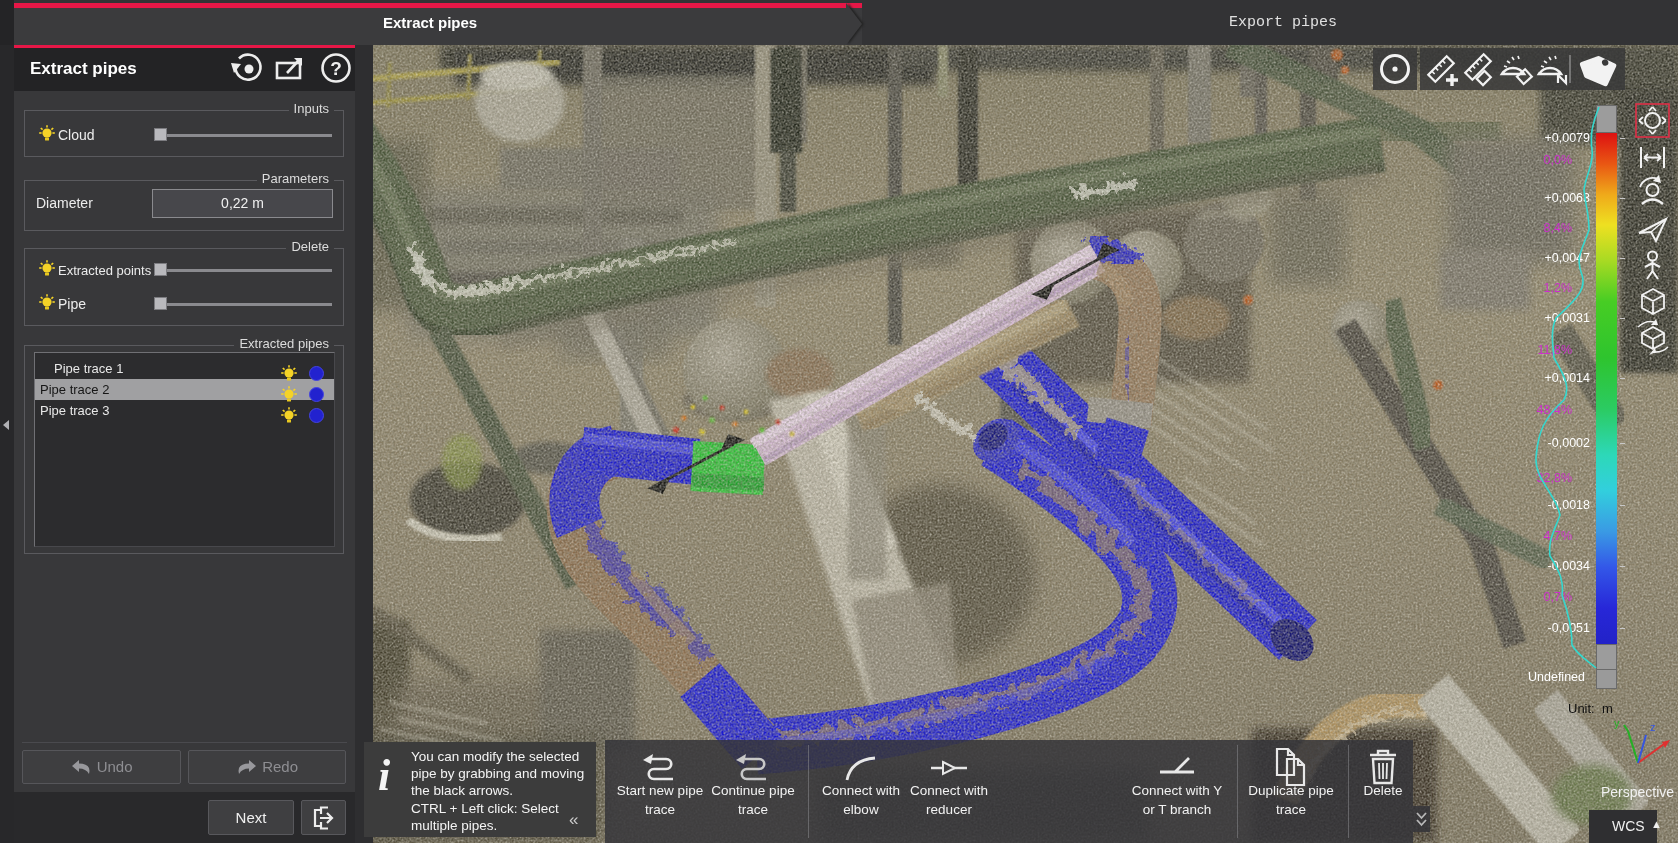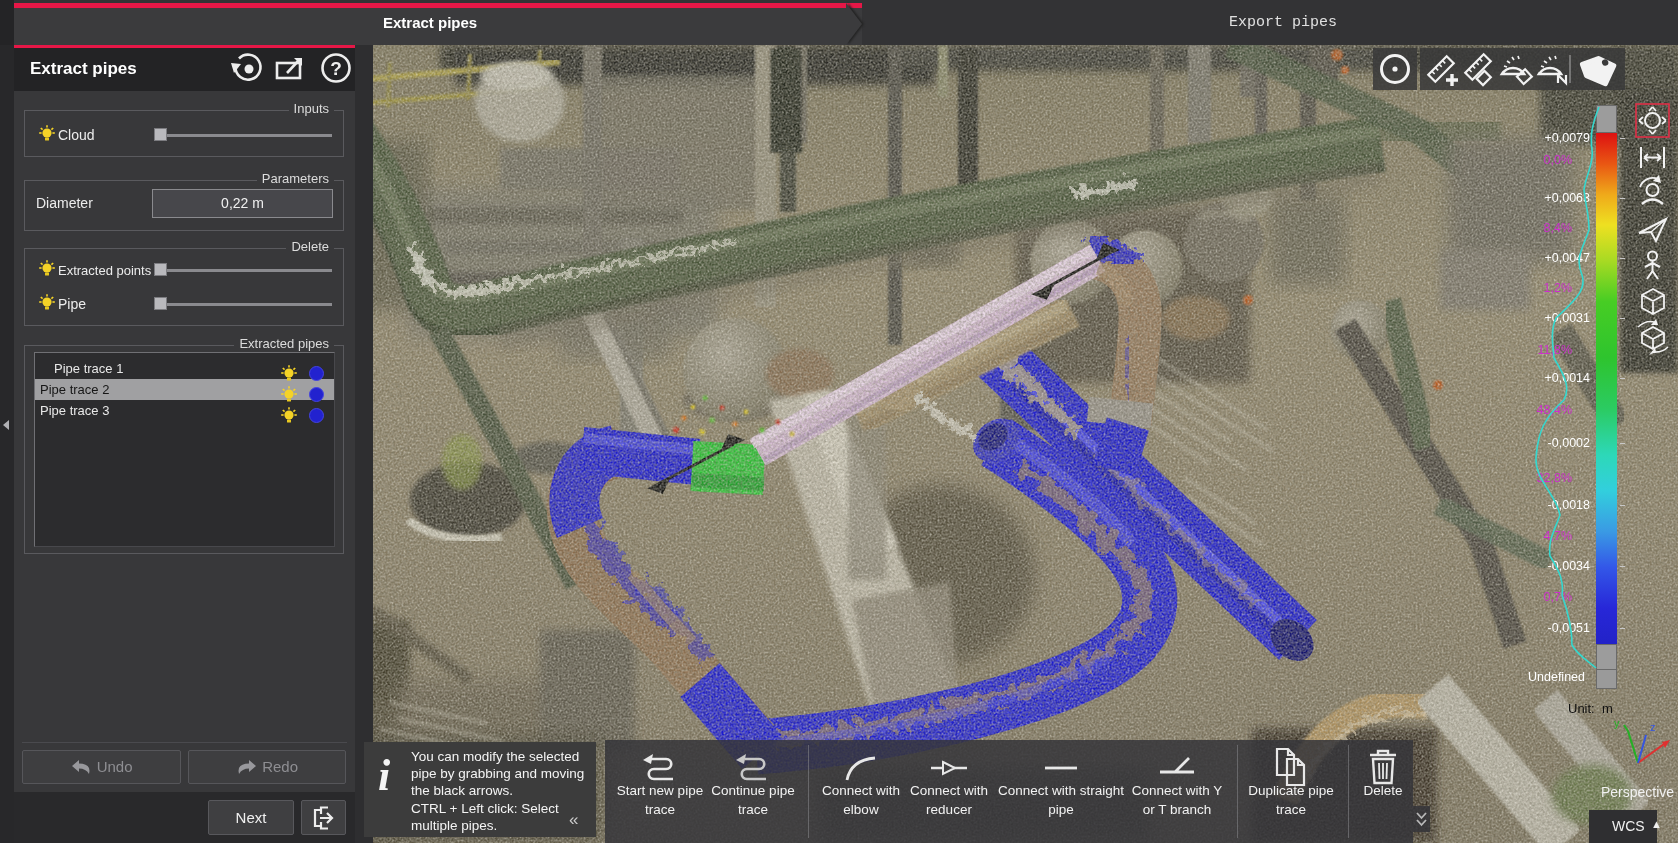--- a/index.html
+++ b/index.html
@@ -557,26 +557,20 @@
       </svg>
       <div class="lbl">Connect with<br>elbow</div>
     </div>
     <div class="tbbtn" style="left:289px; width:110px;">
       <svg width="40" height="44" viewBox="0 0 40 44" style="margin-top:6px;">
         <path d="M 2 22 L 13 22 M 25 22 L 38 22" stroke="#e8e8e8" stroke-width="2.4" fill="none"></path>
         <polygon points="14,16 26,22 14,28" fill="none" stroke="#e8e8e8" stroke-width="2"></polygon>
       </svg>
       <div class="lbl">Connect with<br>reducer</div>
     </div>
-    <div class="tbbtn" style="left:386px; width:140px;">
-      <svg width="40" height="44" viewBox="0 0 40 44" style="margin-top:6px;">
-        <path d="M 4 22 L 36 22" stroke="#e8e8e8" stroke-width="2.8" fill="none"></path>
-      </svg>
-      <div class="lbl">Connect with straight<br>pipe</div>
-    </div>
     <div class="tbbtn" style="left:517px; width:110px;">
       <svg width="40" height="44" viewBox="0 0 40 44" style="margin-top:6px;">
         <path d="M 3 26 L 37 26 M 18 26 L 32 12" stroke="#e8e8e8" stroke-width="2.8" fill="none"></path>
       </svg>
       <div class="lbl">Connect with Y<br>or T branch</div>
     </div>
     <div class="tbsep" style="left:632px;"></div>
     <div class="tbbtn" style="left:631px; width:110px;">
       <svg width="44" height="44" viewBox="0 0 44 44" style="margin-top:5px;">
         <g stroke="#e8e8e8" stroke-width="2.2" fill="none">

